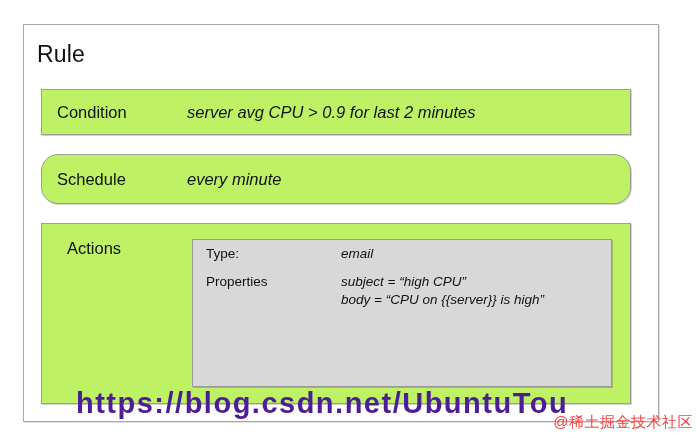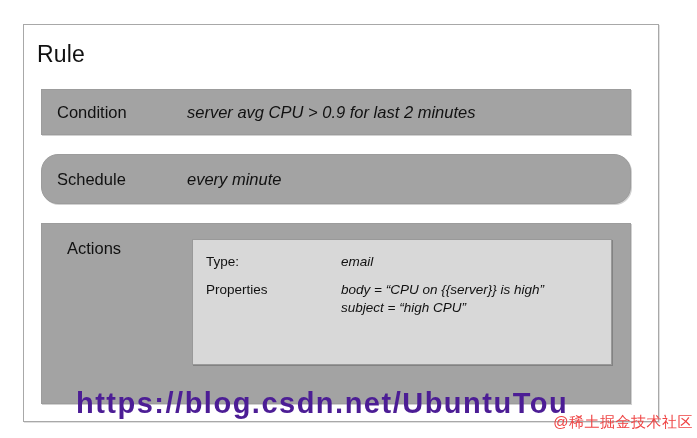--- a/index.html
+++ b/index.html
@@ -31,21 +31,21 @@
     left: 13px;
     top: 16px;
     font-size: 23px;
     letter-spacing: 0.2px;
   }
   .section {
     position: absolute;
     left: 17px;
     width: 590px;
     box-sizing: border-box;
-    background: #a3a3a3;
+    background: #bef264;
     border: 1px solid #9c9c9c;
     box-shadow: 1px 1px 0 rgba(0,0,0,0.18);
   }
   .sec-row {
     display: flex;
     align-items: center;
     padding-left: 15px;
   }
   .sec-condition { top: 64px; height: 46px; }
   .sec-schedule  { top: 129px; height: 50px; border-radius: 17px; }
@@ -64,26 +64,26 @@
     position: absolute;
     left: 25px;
     top: 15px;
     font-size: 16.5px;
   }
   .detail-box {
     position: absolute;
     left: 150px;
     top: 15px;
     width: 420px;
-    height: 126px;
+    height: 148px;
     box-sizing: border-box;
     background: #d8d8d8;
     border: 1px solid #999999;
     box-shadow: 1px 1px 0 rgba(0,0,0,0.2);
-    padding: 13px 0 0 13px;
+    padding: 5px 0 0 13px;
     overflow: hidden;
   }
   .detail-row {
     display: flex;
     margin-bottom: 10px;
     font-size: 13.5px;
     line-height: 18px;
   }
   .detail-label {
     flex: none;
@@ -146,22 +146,22 @@
           <span class="detail-label">Type:</span>
           <span class="detail-lines">
             <span class="detail-line">email</span>
           </span>
         </div>
 
 
         <div class="detail-row">
           <span class="detail-label">Properties</span>
           <span class="detail-lines">
+            <span class="detail-line">subject = “high CPU”</span>
             <span class="detail-line">body = “CPU on {{server}} is high”</span>
-            <span class="detail-line">subject = “high CPU”</span>
           </span>
         </div>
 
       </div>
     </div>
 
   </div>
 
   <div class="wm-url">https://blog.csdn.net/UbuntuTou</div>
 

